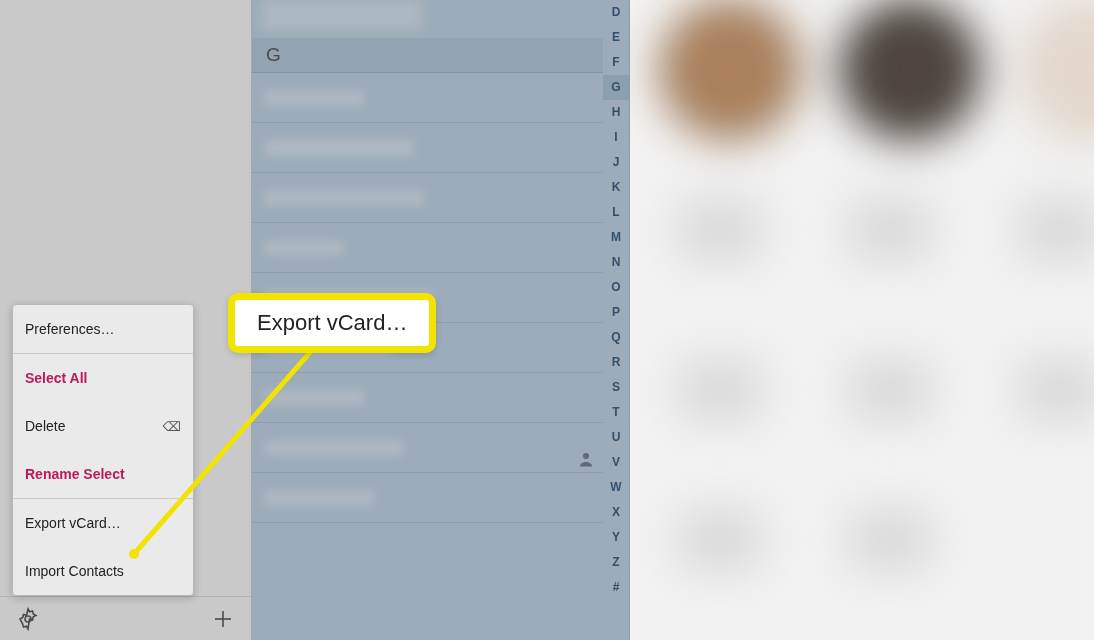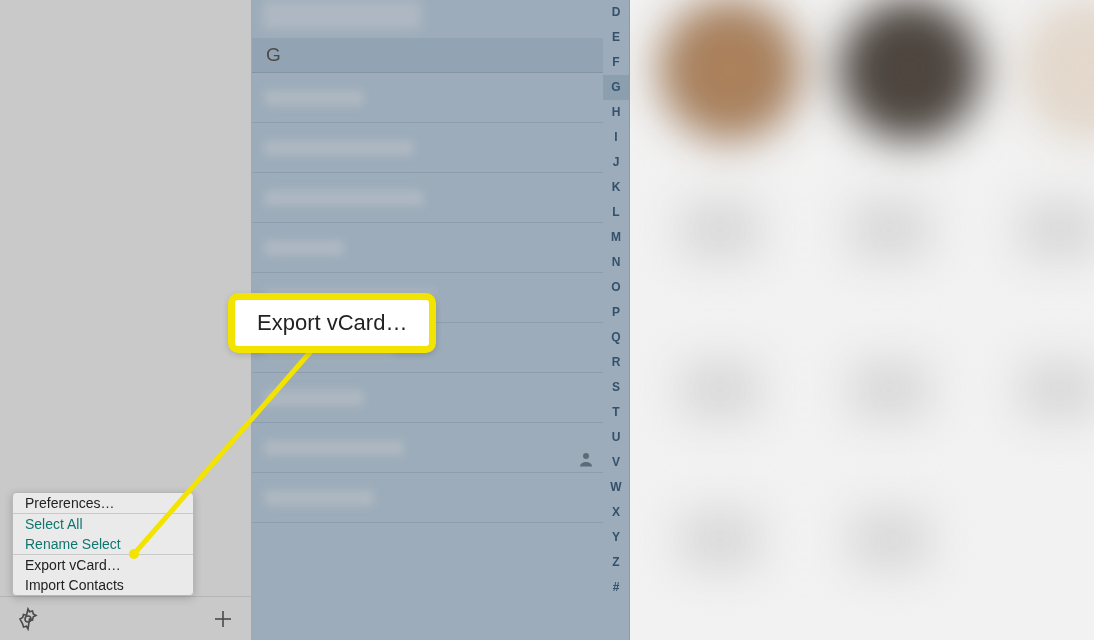--- a/index.html
+++ b/index.html
@@ -129,28 +129,28 @@
     bottom: 44px;
     width: 182px;
     background: #eaeaea;
     border: 1px solid #b8b8b8;
     border-radius: 4px;
     box-shadow: 0 2px 8px rgba(0,0,0,0.2);
     z-index: 20;
     font-size: 14px;
   }
   .menu-item {
-    padding: 2px 12px;
+    padding: 16px 12px;
     color: #222;
     cursor: pointer;
     display: flex;
     align-items: center;
     justify-content: space-between;
   }
-  .menu-item.disabled { color: #0f766e; cursor: default; }
+  .menu-item.disabled { color: #be185d; cursor: default; font-weight: bold; }
   .menu-divider { height: 1px; background: #c9c9c9; margin: 0; }
   .delete-icon { font-size: 13px; color: #555; }
   
   .callout {
     position: absolute;
     left: 228px;
     top: 293px;
     z-index: 30;
     background: #fff;
     border: 7px solid #f2e300;
@@ -269,20 +269,24 @@
       <div class="text-blob" style="left:250px; top:540px;"></div>
     </div>
   </div>
 
   <div class="overlay-dim" style="right:464px;"></div>
 
   <div class="context-menu">
     <div class="menu-item">Preferences…</div>
     <div class="menu-divider"></div>
     <div class="menu-item disabled">Select All</div>
+    <div class="menu-item">
+      <span>Delete</span>
+      <span class="delete-icon">⌫</span>
+    </div>
     <div class="menu-item disabled">Rename Select</div>
     <div class="menu-divider"></div>
     <div class="menu-item">Export vCard…</div>
     <div class="menu-item">Import Contacts</div>
   </div>
 
   <svg class="callout-line" style="left:0; top:0;" width="1094" height="640">
     <line x1="134" y1="554" x2="326" y2="334" stroke="#f2e300" stroke-width="5"></line>
     <circle cx="134" cy="554" r="5" fill="#f2e300"></circle>
   </svg>

